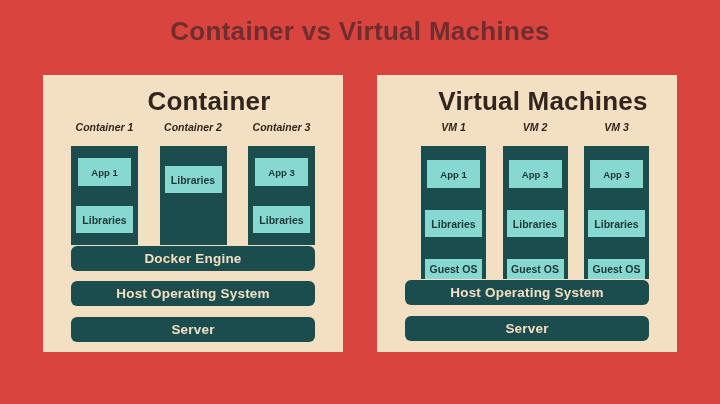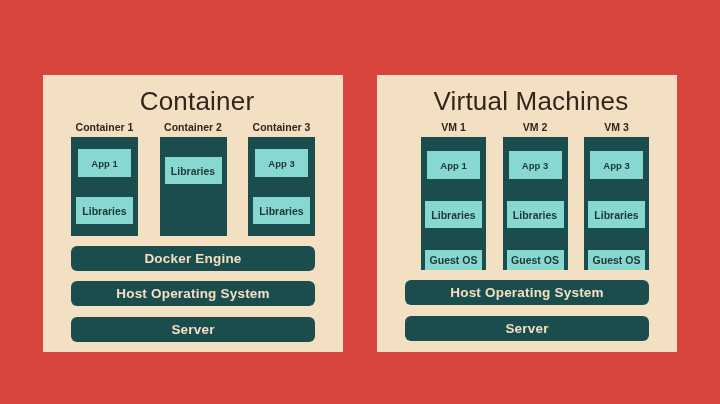--- a/index.html
+++ b/index.html
@@ -25,44 +25,45 @@
     position: absolute;
     top: 75px;
     width: 300px; height: 277px;
     background: #f3e0c2;
   }
   .panel.left  { left: 43px; }
   .panel.right { left: 377px; }
 
   .panel-heading {
     position: absolute;
-    top: 11px; left: 4px; width: 100%;
+    top: 11px; left: 16px; width: 100%;
     margin: 0;
     text-align: center;
-    font-size: 26px; font-weight: 400;
+    font-size: 26px; font-weight: 700;
     color: #33241e;
     letter-spacing: 0.2px;
   }
 
   .cols {
     position: absolute;
     top: 46px; left: 28px; width: 244px;
     display: flex;
     justify-content: space-between;
   }
   .col { display: flex; flex-direction: column; align-items: center; }
   .panel.left  .col { width: 67px; }
   .panel.right .col { width: 65px; padding-left: 16px; }
 
   .col-label {
     font-size: 10.5px; font-weight: 700;
     color: #33241e;
-    margin-bottom: 3px;
+    margin-bottom: 12px;
     white-space: nowrap;
     line-height: 13px;
+    font-style: italic;
   }
 
   .col-box {
     width: 100%;
     background: #1b4d4f;
     display: flex; flex-direction: column; align-items: center;
   }
   .panel.left  .col-box { height: 99px; }
   .panel.right .col-box { height: 133px; }
 
@@ -95,20 +96,21 @@
   .panel.left  .bar-2 { top: 206px; }
   .panel.left  .bar-3 { top: 242px; }
   .panel.right .bar-1 { top: 205px; }
   .panel.right .bar-2 { top: 241px; }
 </style>
 </head>
 <body>
 
 <div class="stage">
 
+  <div class="main-title">Container vs Virtual Machines</div>
 
   <section class="panel left">
     <h2 class="panel-heading">Container</h2>
 
     <div class="cols">
       <div class="col">
         <div class="col-label">Container 1</div>
         <div class="col-box">
           <div class="ib app">App 1</div>
           <div class="ib lib">Libraries</div>

